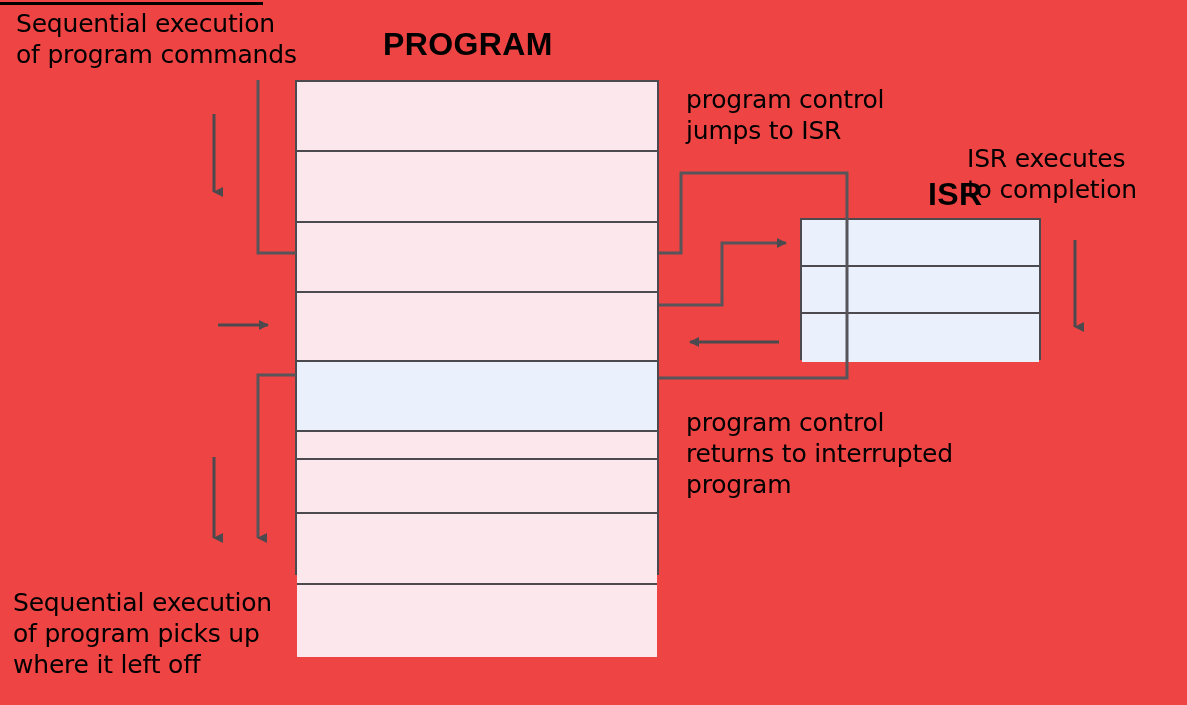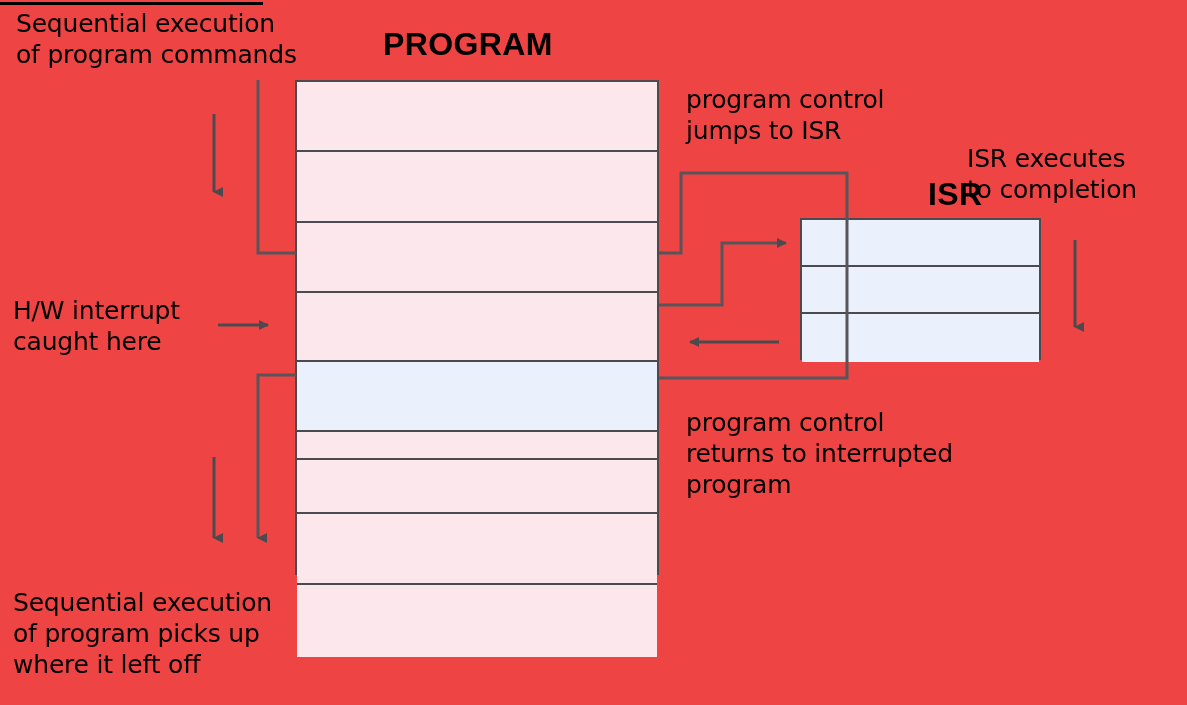--- a/index.html
+++ b/index.html
@@ -73,22 +73,20 @@
   <div class="title" style="left: 383px; top: 27px; white-space: pre;">PROGRAM</div>
 
   <div class="label" style="left: 686px; top: 84px; width: 320px; white-space: pre;">program control
 jumps to ISR</div>
 
   <div class="title" style="left: 928px; top: 177px; white-space: pre;">ISR</div>
 
   <div class="label" style="left: 967px; top: 143px; width: 230px; white-space: pre;">ISR executes
 to completion</div>
 
-  <div class="label" style="left: 13px; top: 295px; width: 250px; white-space: pre;">H/W interrupt
-caught here</div>
 
   <div class="label" style="left: 686px; top: 407px; width: 340px; white-space: pre;">program control
 returns to interrupted
 program</div>
 
   <div class="label" style="left: 13px; top: 587px; width: 340px; white-space: pre;">Sequential execution
 of program picks up
 where it left off</div>
 
   <div class="tbl" style="left:295px; top:80px; width:364px; height:495px;">

